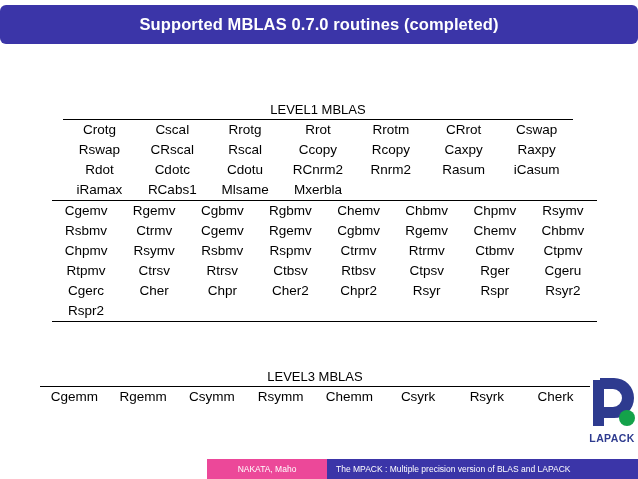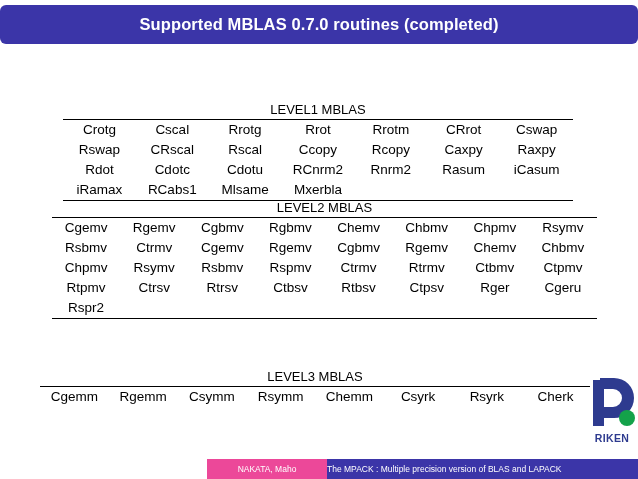--- a/index.html
+++ b/index.html
@@ -83,20 +83,21 @@
     font-size:8.5px;
     display:flex;align-items:center;justify-content:center;
     white-space:nowrap;
   }
   #footer .subtitle{
     position:absolute;left:327px;top:0;width:311px;height:20px;
     background:#3b35a8;
     color:#ffffff;
     font-size:8.5px;
     display:flex;align-items:center;
+    padding-left:9px;
     box-sizing:border-box;
     white-space:nowrap;
   }
 </style>
 </head>
 <body>
 
 <div id="titlebar">
   <span class="txt">Supported MBLAS 0.7.0 routines (completed)</span>
 </div>
@@ -139,21 +140,20 @@
         <td>Mxerbla</td>
         <td></td>
         <td></td>
         <td></td>
       </tr>
     </tbody>
   </table>
 </div>
 
 <div class="block" id="lvl2">
-  <div class="caption">LEVEL2 MBLAS</div>
   <table class="routines">
     <tbody>
       <tr class="rule-top">
         <td>Cgemv</td>
         <td>Rgemv</td>
         <td>Cgbmv</td>
         <td>Rgbmv</td>
         <td>Chemv</td>
         <td>Chbmv</td>
         <td>Chpmv</td>
@@ -181,20 +181,30 @@
       </tr>
       <tr>
         <td>Rtpmv</td>
         <td>Ctrsv</td>
         <td>Rtrsv</td>
         <td>Ctbsv</td>
         <td>Rtbsv</td>
         <td>Ctpsv</td>
         <td>Rger</td>
         <td>Cgeru</td>
+      </tr>
+      <tr>
+        <td>Cgerc</td>
+        <td>Cher</td>
+        <td>Chpr</td>
+        <td>Cher2</td>
+        <td>Chpr2</td>
+        <td>Rsyr</td>
+        <td>Rspr</td>
+        <td>Rsyr2</td>
       </tr>
       <tr class="rule-bot">
         <td>Rspr2</td>
         <td></td>
         <td></td>
         <td></td>
         <td></td>
         <td></td>
         <td></td>
         <td></td>
@@ -225,19 +235,19 @@
   <svg width="52" height="58" viewBox="0 0 52 58">
 
     <path d="M7 6 h11 v46 h-11 z" fill="#2e3b8f"></path>
 
     <path d="M14 4 h14 a20 20 0 0 1 0 40 h-14 v-11 h13 a9 9 0 0 0 0 -18 h-13 z" fill="#2e3b8f"></path>
 
     <path d="M30 12 a13 13 0 1 1 -0.5 26 a9.5 9.5 0 1 0 0.5 -26 z" fill="#2e3b8f"></path>
 
     <circle cx="41" cy="44" r="8" fill="#14a24a"></circle>
   </svg>
-  <div class="wordmark">RIKEN</div>
+  <div class="wordmark">LAPACK</div>
 </div>
 
 <div id="footer">
   <div class="author">NAKATA, Maho</div>
   <div class="subtitle">The MPACK : Multiple precision version of BLAS and LAPACK</div>
 </div>
 
 </body></html>

